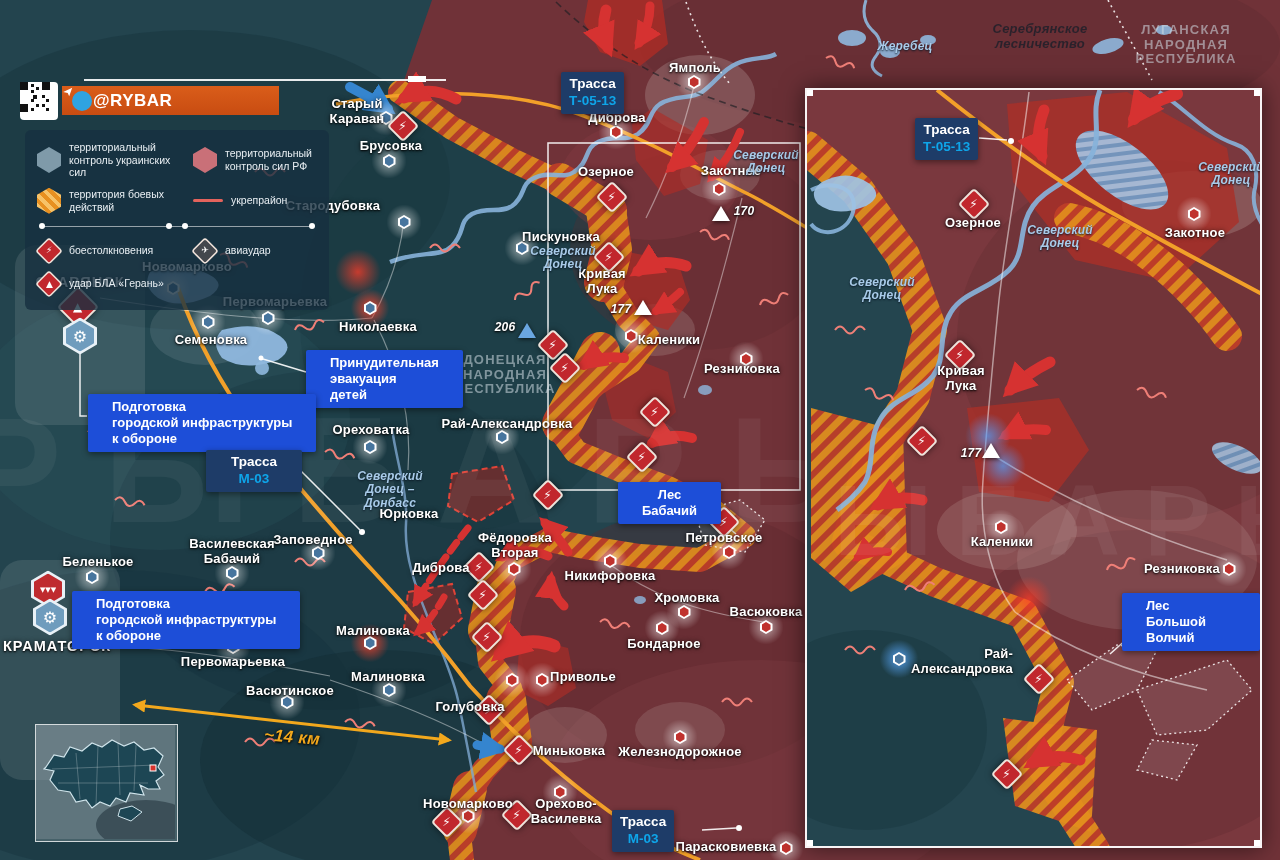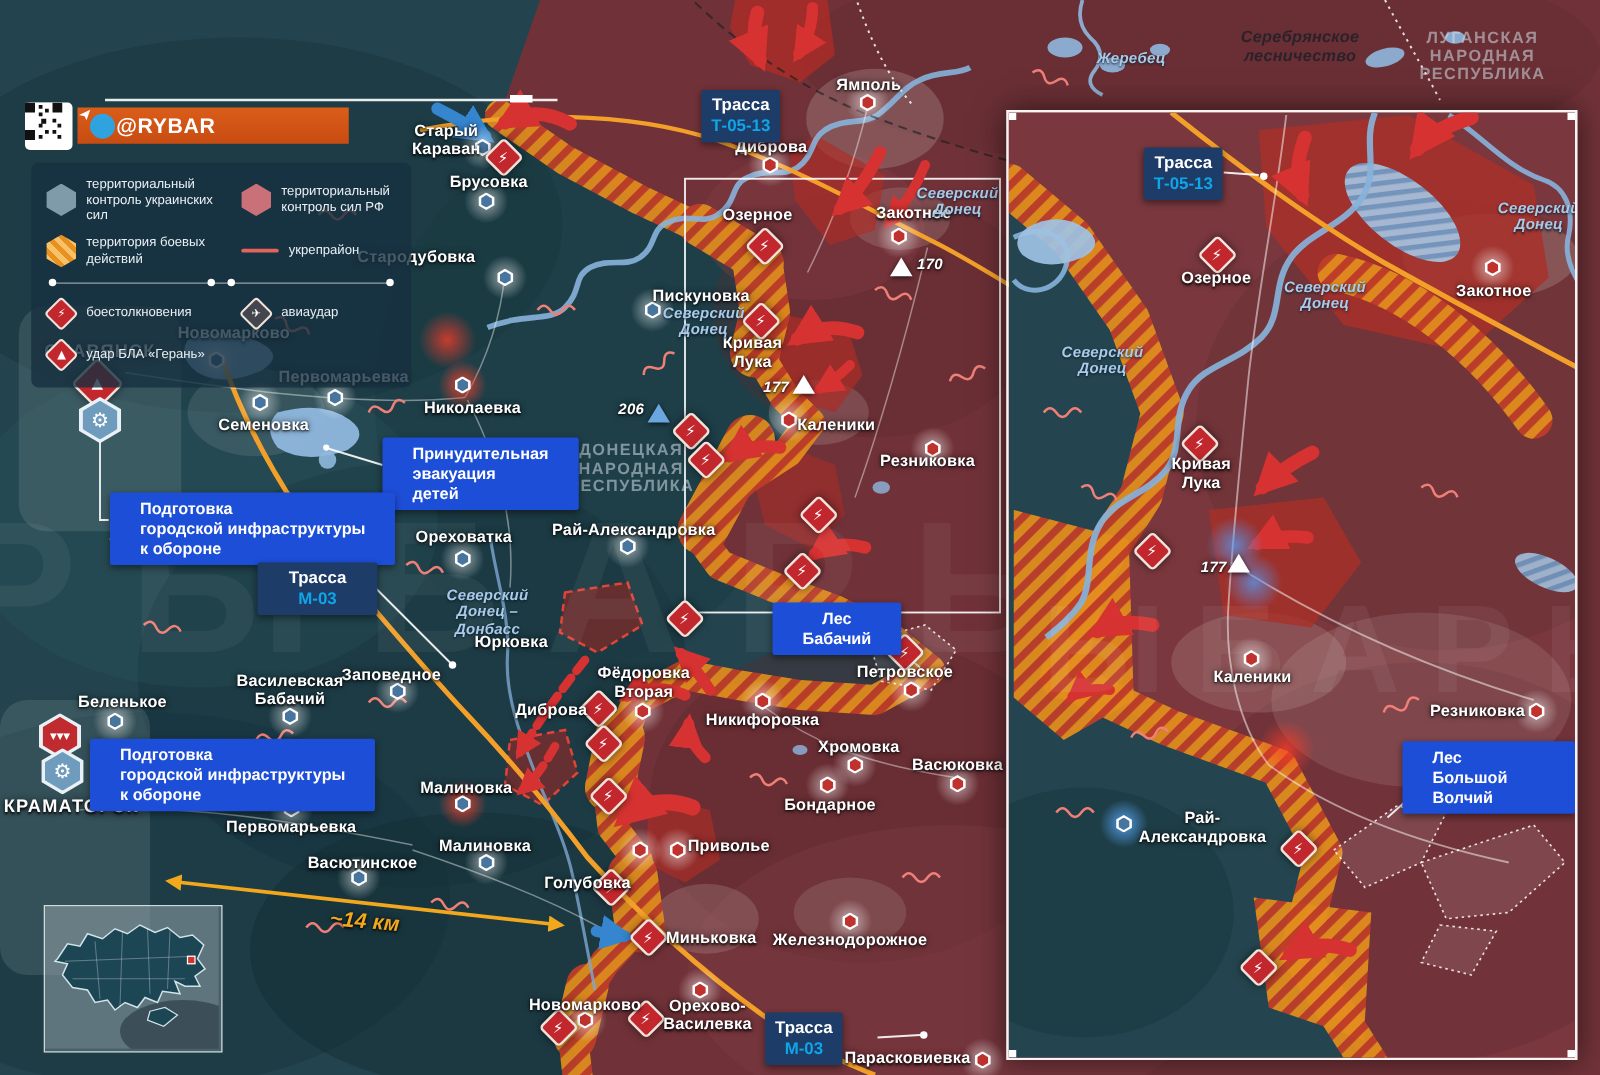--- a/index.html
+++ b/index.html
@@ -760,21 +760,21 @@
 
   <div class="tri" style="left:184px;top:362px"></div>
   <span class="t hgt" style="left:164px;top:364px">177</span>
 
   <span class="t" style="left:166px;top:133px">Озерное</span>
   <span class="t" style="left:388px;top:143px">Закотное</span>
   <span class="t" style="left:154px;top:289px">Кривая
 Лука</span>
   <span class="t" style="left:195px;top:452px">Каленики</span>
   <span class="t" style="left:375px;top:479px">Резниковка</span>
-  <span class="t" style="left:155px;top:572px;text-align:center">Рай-
+  <span class="t" style="left:155px;top:572px;text-align:right">Рай-
 Александровка</span>
 
   <span class="t riv" style="left:253px;top:147px">Северский
 Донец</span>
   <span class="t riv" style="left:75px;top:199px">Северский
 Донец</span>
   <span class="t riv" style="left:424px;top:84px">Северский
 Донец</span>
 
   <div class="roadbox" style="left:108px;top:28px"><span>Трасса</span><br><span class="v">Т-05-13</span></div>

